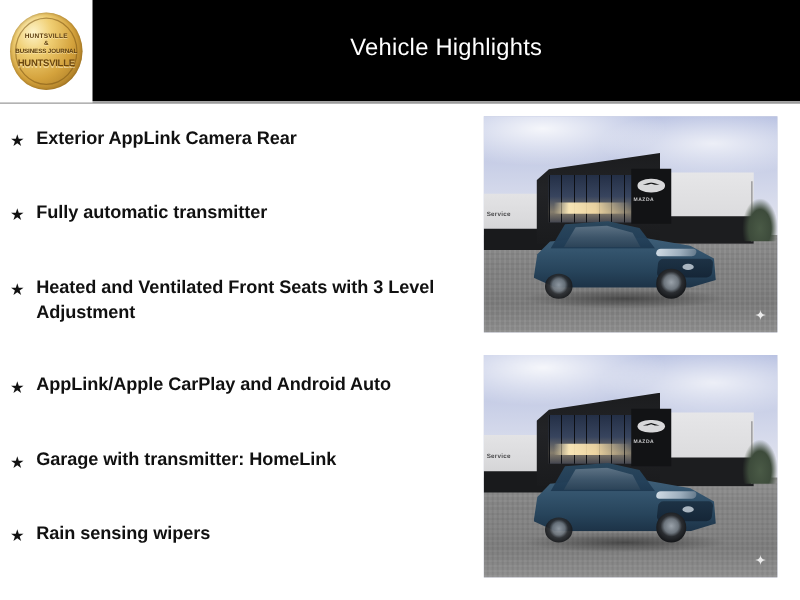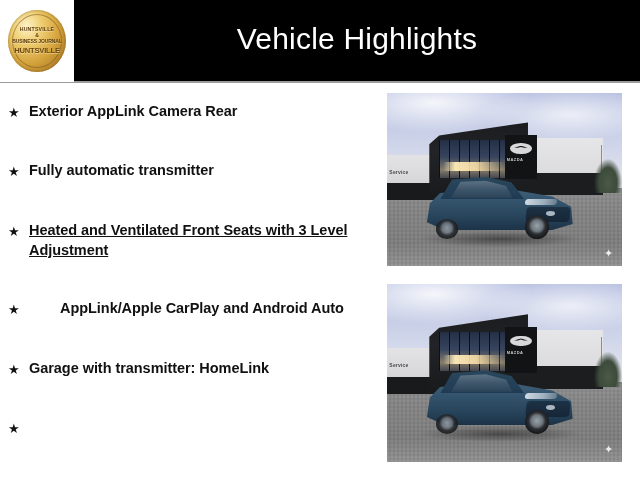--- a/index.html
+++ b/index.html
@@ -123,21 +123,21 @@
 
   #page-title {
     position: absolute;
     left: 74px; top: 0;
     width: 566px;
     height: 81px;
     display: flex;
     align-items: center;
     justify-content: center;
     color: #ffffff;
-    font-size: 30px;
+    font-size: 19px;
     font-weight: 400;
     letter-spacing: .2px;
     padding-bottom: 4px;
     box-sizing: border-box;
   }
 
   
   #highlights-list {
     position: absolute;
     left: 0;
@@ -358,35 +358,36 @@
     <span class="bullet-text">Exterior AppLink Camera Rear</span>
   </div>
 
   <div class="bullet-row" style="margin-top:39px;">
     <span class="bullet-star">★</span>
     <span class="bullet-text">Fully automatic transmitter</span>
   </div>
 
   <div class="bullet-row" style="margin-top:40px;">
     <span class="bullet-star">★</span>
-    <span class="bullet-text" style="max-width:330px;display:inline-block;text-decoration:underline;">Heated and Ventilated Front Seats with 3 Level Adjustment</span>
+    <span class="bullet-text" style="max-width:330px;display:inline-block;">Heated and Ventilated Front Seats with 3 Level Adjustment</span>
   </div>
 
   <div class="bullet-row" style="margin-top:39px;">
     <span class="bullet-star">★</span>
-    <span class="bullet-text" style="max-width:300px;display:inline-block;margin-left:31px;">AppLink/Apple CarPlay and Android Auto</span>
+    <span class="bullet-text" style="max-width:300px;display:inline-block;">AppLink/Apple CarPlay and Android Auto</span>
   </div>
 
   <div class="bullet-row" style="margin-top:40px;">
     <span class="bullet-star">★</span>
     <span class="bullet-text">Garage with transmitter: HomeLink</span>
   </div>
 
   <div class="bullet-row" style="margin-top:39px;">
     <span class="bullet-star">★</span>
+    <span class="bullet-text">Rain sensing wipers</span>
   </div>
 
 </div>
 
 <div class="photo-frame" id="vehicle-photo-1">
   <div class="ph-sky"></div>
   <div class="ph-ground"></div>
   <div class="ph-bldg-left"></div>
   <div class="ph-bldg-left-dark"></div>
   <div class="ph-bldg-left-label">Service</div>

